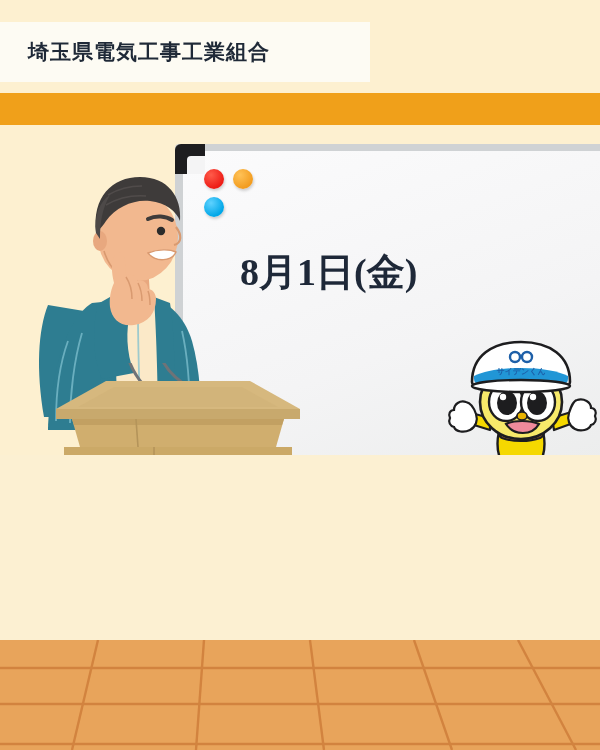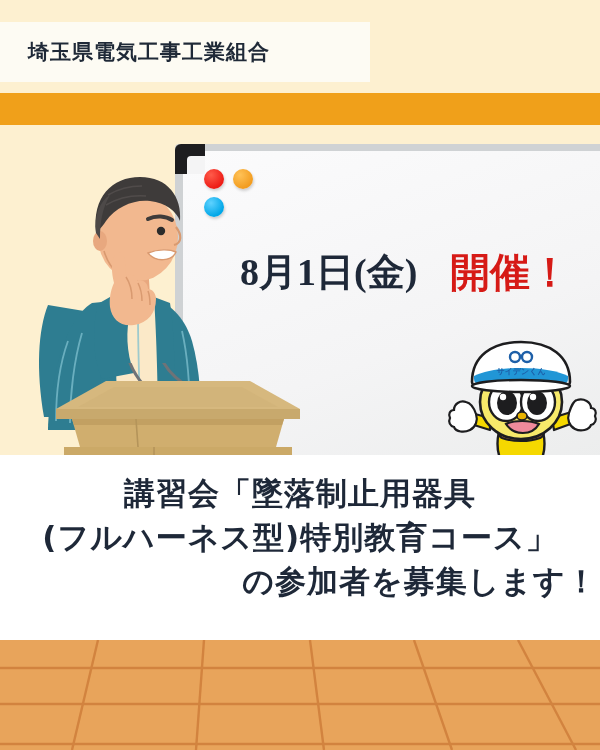--- a/index.html
+++ b/index.html
@@ -93,21 +93,20 @@
 
     <div class="wb-frame"></div>
     <div class="wb-face"></div>
     <div class="wb-corner"></div>
 
     <div class="magnet m-red"></div>
     <div class="magnet m-org"></div>
     <div class="magnet m-blu"></div>
 
     <div class="wb-date">8月1日(金)</div>
-    <div class="wb-hold">開催！</div>
 
     <div class="spk">
       <svg width="250" height="300" viewBox="0 0 250 300">
 
         <path d="M18 150 C8 175 6 215 14 262 L62 262 C54 218 56 182 66 158 Z" fill="#2e7d91"></path>
 
         <path d="M62 148 C48 156 34 180 26 215 C20 245 18 262 18 275 L170 275
                  C172 250 170 214 162 186 C154 160 138 148 122 142 Z" fill="#2e7d91"></path>
 
         <path d="M82 142 C80 180 82 230 86 275 L128 275 C130 228 128 176 124 142
@@ -231,25 +230,20 @@
 
         <g>
           <circle cx="71" cy="17" r="5" fill="none" stroke="#1d5fa8" stroke-width="2.4"></circle>
           <circle cx="83" cy="17" r="5" fill="none" stroke="#1d5fa8" stroke-width="2.4"></circle>
         </g>
         <text x="77" y="34" font-size="8" font-weight="bold" fill="#1d5fa8" text-anchor="middle" font-family="DejaVu Sans, sans-serif">サイデンくん</text>
       </svg>
     </div>
   </div>
 
-  <div class="headline">
-    <div class="hl hl1">講習会「墜落制止用器具</div>
-    <div class="hl hl2">(フルハーネス型)特別教育コース」</div>
-    <div class="hl hl3">の参加者を募集します！</div>
-  </div>
 
   <div class="floor">
     <svg width="600" height="110" viewBox="0 0 600 110">
       <rect x="0" y="0" width="600" height="110" fill="#e8a45b"></rect>
       <g stroke="#d0803c" stroke-width="2.4" fill="none" opacity=".9">
         <path d="M0 28 L600 28"></path>
         <path d="M0 64 L600 64"></path>
         <path d="M0 104 L600 104"></path>
         <path d="M98 0 L72 110"></path>
         <path d="M204 0 L196 110"></path>

